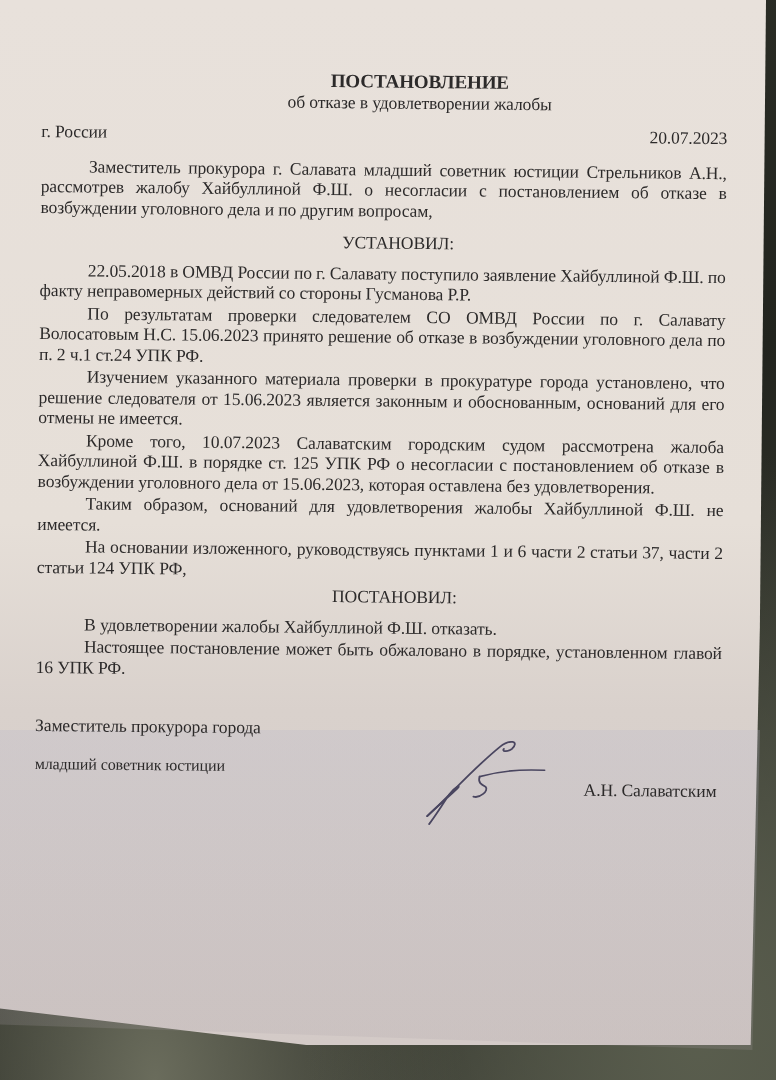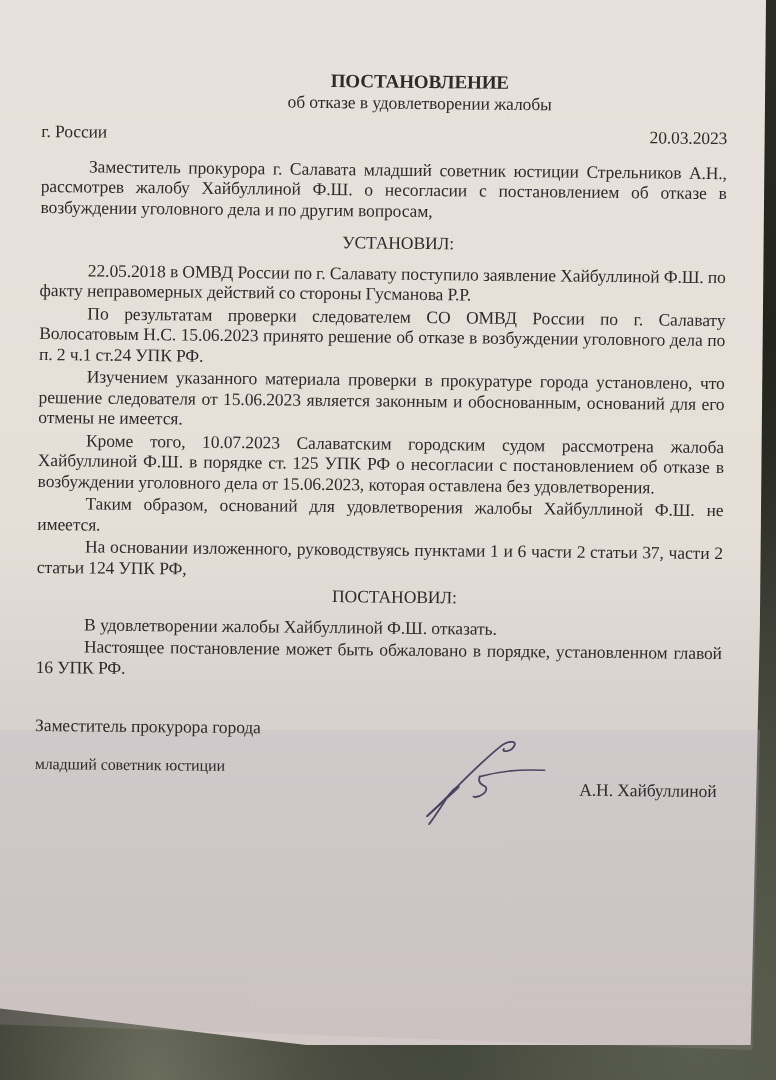--- a/index.html
+++ b/index.html
@@ -55,21 +55,21 @@
 <div class="background"></div>
 <div class="paper"></div>
 <div class="paper-shadow-band"></div>
 
 <div class="doc">
   <div class="title">ПОСТАНОВЛЕНИЕ</div>
   <div class="subtitle">об отказе в удовлетворении жалобы</div>
 
   <div class="place-date">
     <span>г. России</span>
-    <span>20.03.2023</span>
+    <span>20.07.2023</span>
   </div>
 
   <p class="para">Заместитель прокурора г. Салавата младший советник юстиции Стрельников А.Н., рассмотрев жалобу Хайбуллиной Ф.Ш.  о несогласии с постановлением об отказе в возбуждении уголовного дела и по другим вопросам,</p>
 
   <div class="section-head">УСТАНОВИЛ:</div>
 
   <p class="para">22.05.2018 в ОМВД России по г. Салавату поступило заявление Хайбуллиной Ф.Ш. по факту неправомерных действий со стороны Гусманова Р.Р.</p>
   <p class="para">По результатам проверки следователем СО ОМВД России по г. Салавату Волосатовым Н.С. 15.06.2023 принято решение об отказе в возбуждении уголовного дела по п. 2 ч.1 ст.24 УПК РФ.</p>
   <p class="para">Изучением указанного материала проверки в прокуратуре города установлено, что решение следователя от 15.06.2023 является законным и обоснованным, оснований для его отмены не имеется.</p>
   <p class="para">Кроме того, 10.07.2023 Салаватским городским судом рассмотрена жалоба Хайбуллиной Ф.Ш. в порядке ст. 125 УПК РФ о несогласии с постановлением об отказе в возбуждении уголовного дела от 15.06.2023, которая оставлена без удовлетворения.</p>
@@ -85,15 +85,15 @@
 
   <div class="sign-title">Заместитель прокурора города</div>
   <div class="sign-row">
     <span class="sign-rank">младший советник юстиции</span>
     <svg class="signature" viewBox="0 0 130 95">
       <path d="M8 80 C30 60, 50 35, 80 10 C90 2, 100 4, 92 12 C86 16, 82 14, 84 12" fill="none" stroke="#4a4660" stroke-width="1.8" stroke-linecap="round"></path>
       <path d="M8 80 C18 70, 30 60, 38 52 C42 48, 36 50, 30 58 C22 70, 16 80, 10 88" fill="none" stroke="#4a4660" stroke-width="1.8" stroke-linecap="round"></path>
       <path d="M60 40 C58 46, 62 48, 66 50 C70 54, 60 62, 54 60" fill="none" stroke="#4a4660" stroke-width="1.8" stroke-linecap="round"></path>
       <path d="M60 40 C80 34, 100 32, 125 33" fill="none" stroke="#4a4660" stroke-width="1.6" stroke-linecap="round"></path>
     </svg>
-    <span class="sign-name">А.Н. Хайбуллиной</span>
+    <span class="sign-name">А.Н. Салаватским</span>
   </div>
 </div>
 
 </body></html>

